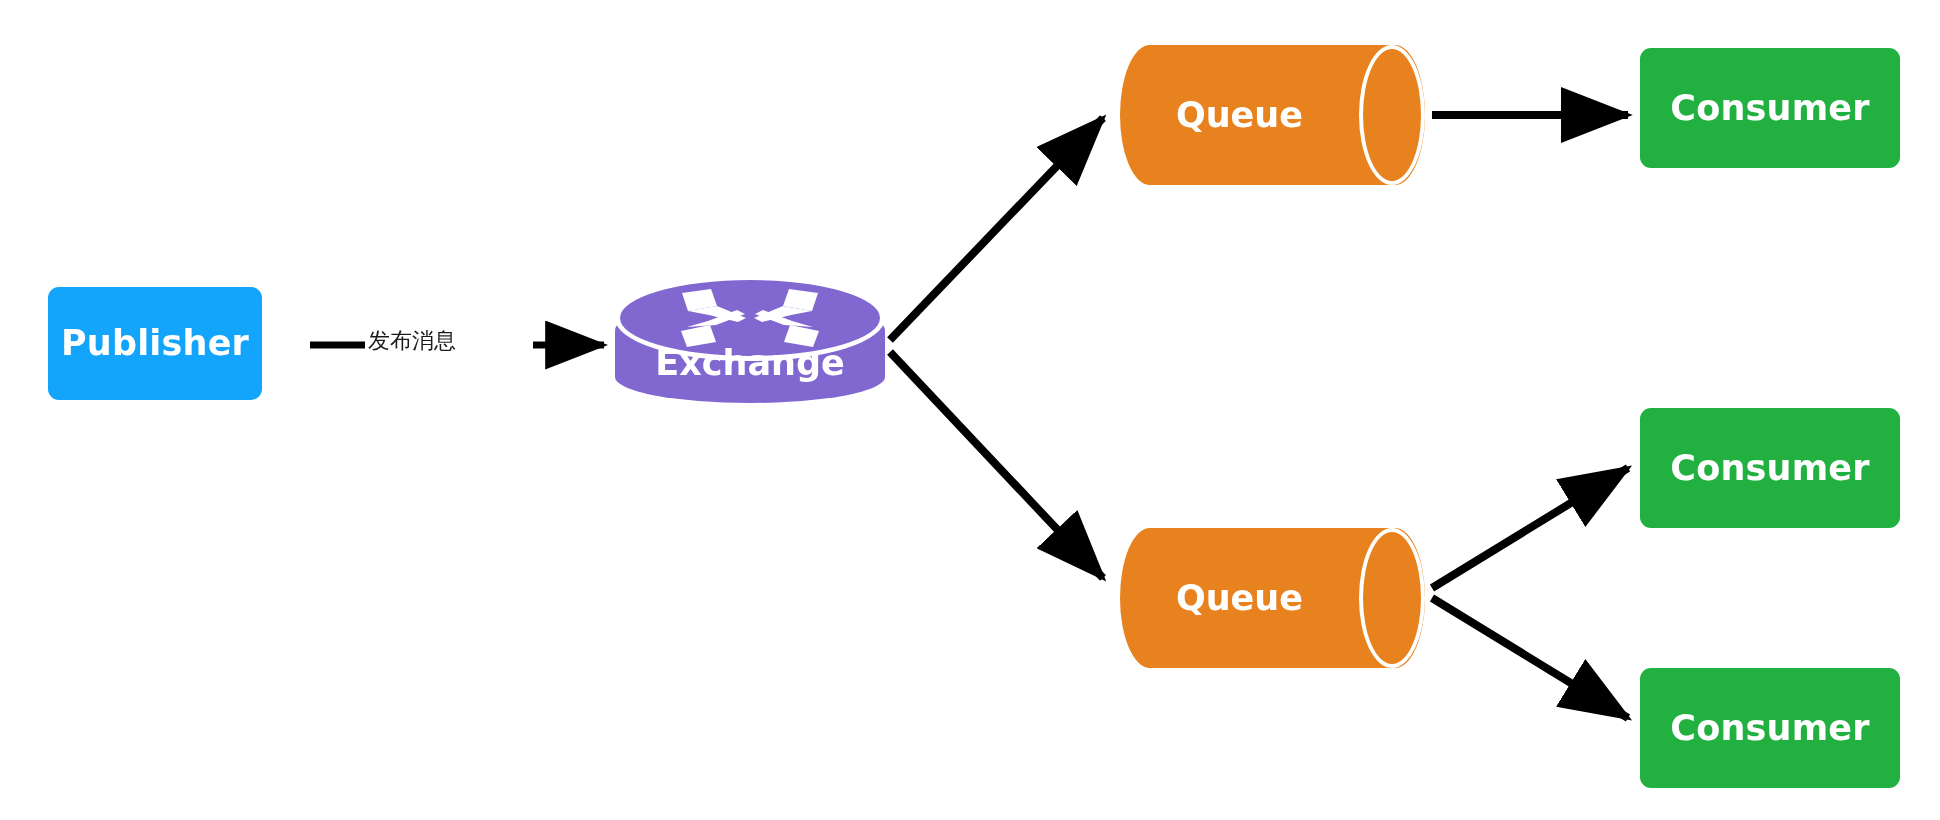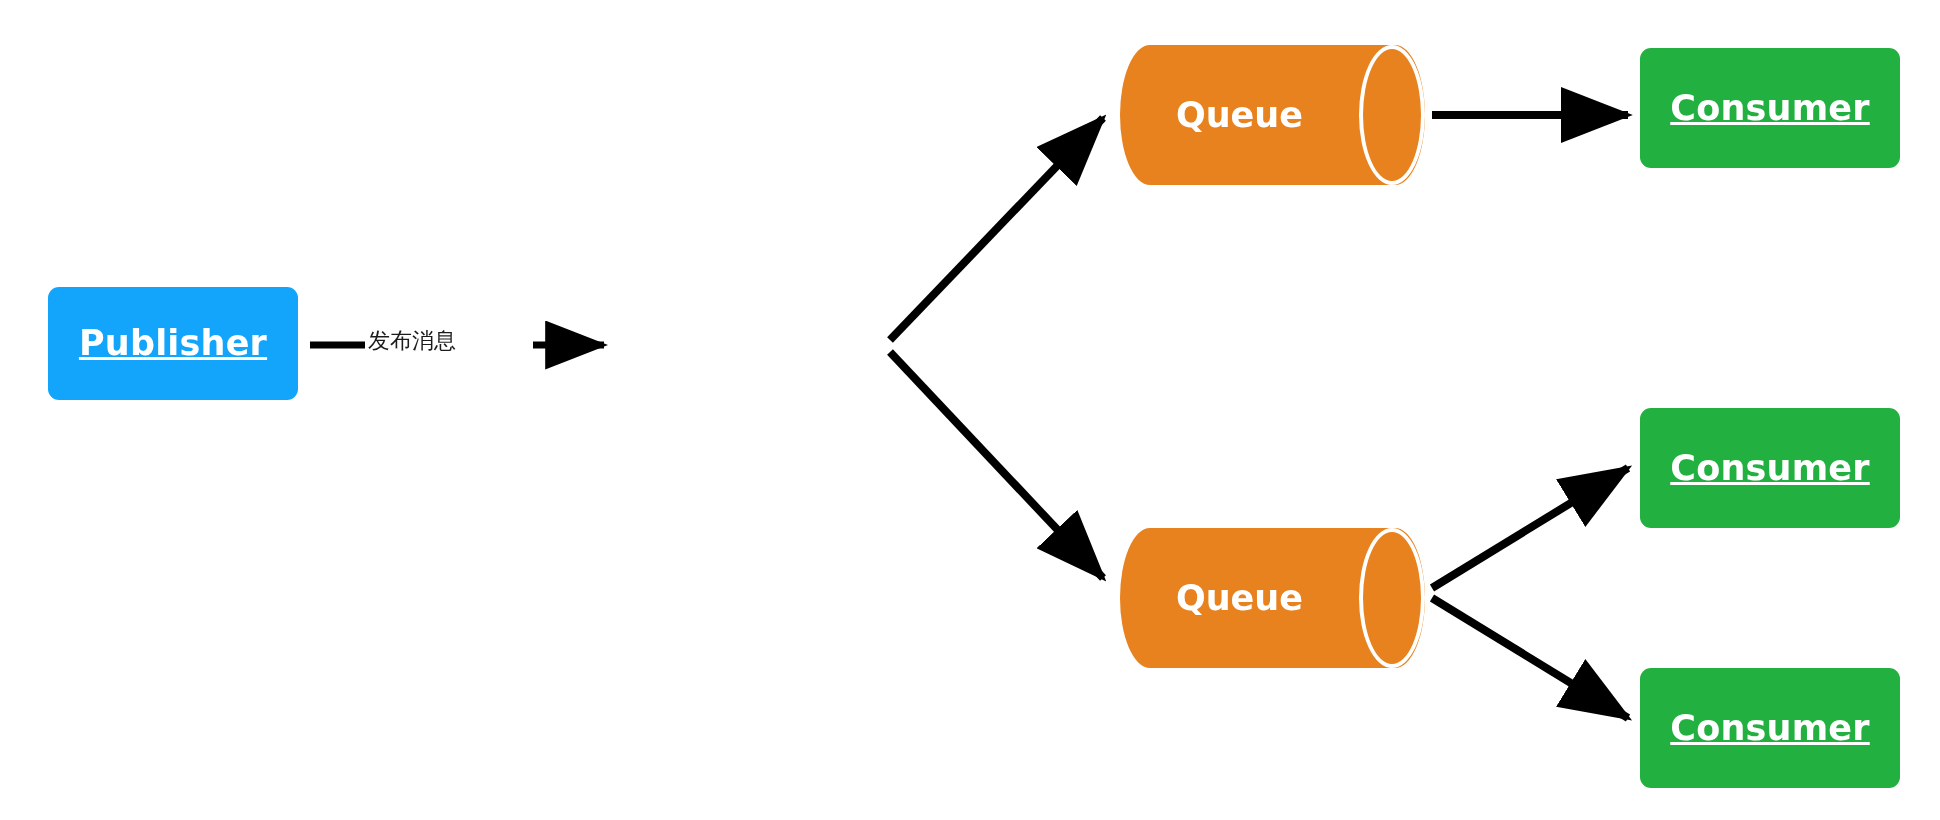--- a/index.html
+++ b/index.html
@@ -37,21 +37,20 @@
     justify-content: center;
     border-radius: 11px;
   }
   .rect .node-label {
     color: #ffffff;
     font-weight: bold;
     font-size: 35px;
     letter-spacing: 0.2px;
     line-height: 1;
     white-space: nowrap;
-    text-decoration: underline;
   }
   .publisher { background: #12a5fb; }
   .consumer  { background: #22b040; }
 
   
   .cyl-h {
     position: absolute;
   }
   .cyl-h .cyl-h-body {
     position: absolute;
@@ -156,24 +155,43 @@
 
     <line x1="1432" y1="115" x2="1628" y2="115" stroke="#000000" stroke-width="8" marker-end="url(#arrowhead)"></line>
 
     <line x1="1432" y1="588" x2="1628" y2="468" stroke="#000000" stroke-width="8" marker-end="url(#arrowhead)"></line>
 
     <line x1="1432" y1="598" x2="1628" y2="718" stroke="#000000" stroke-width="8" marker-end="url(#arrowhead)"></line>
   </svg>
 
   <div class="edge-label" style="left:368px; top:330px;">发布消息</div>
 
-  <div class="node rect publisher" style="left:48px; top:287px; width:250px; height:113px;">
+  <div class="node rect publisher" style="left:48px; top:287px; width:214px; height:113px;">
     <span class="node-label">Publisher</span>
   </div>
 
+  <div class="node cyl-v" style="left:615px; top:275px; width:270px; height:128px;">
+    <div class="cyl-v-body"></div>
+    <div class="cyl-v-top"></div>
+    <svg class="router-icon" viewBox="0 0 150 62" xmlns="http://www.w3.org/2000/svg">
+
+      <polygon fill="#ffffff" points="7,6 36,2 42,19 13,24"></polygon>
+      <polygon fill="#ffffff" points="13,24 42,19 71,31 63,35 34,28"></polygon>
+
+      <polygon fill="#ffffff" points="6,44 35,38 41,55 12,60"></polygon>
+      <polygon fill="#ffffff" points="12,40 41,38 70,27 62,23 33,34"></polygon>
+
+      <polygon fill="#ffffff" points="143,6 114,2 108,19 137,24"></polygon>
+      <polygon fill="#ffffff" points="137,24 108,19 79,31 87,35 116,28"></polygon>
+
+      <polygon fill="#ffffff" points="144,44 115,38 109,55 138,60"></polygon>
+      <polygon fill="#ffffff" points="138,40 109,38 80,27 88,23 117,34"></polygon>
+    </svg>
+    <span class="node-label">Exchange</span>
+  </div>
 
   <div class="node cyl-h" style="left:1120px; top:45px; width:305px; height:140px;">
     <div class="cyl-h-body"></div>
     <div class="cyl-h-cap"></div>
     <span class="node-label">Queue</span>
   </div>
 
   <div class="node cyl-h" style="left:1120px; top:528px; width:305px; height:140px;">
     <div class="cyl-h-body"></div>
     <div class="cyl-h-cap"></div>

